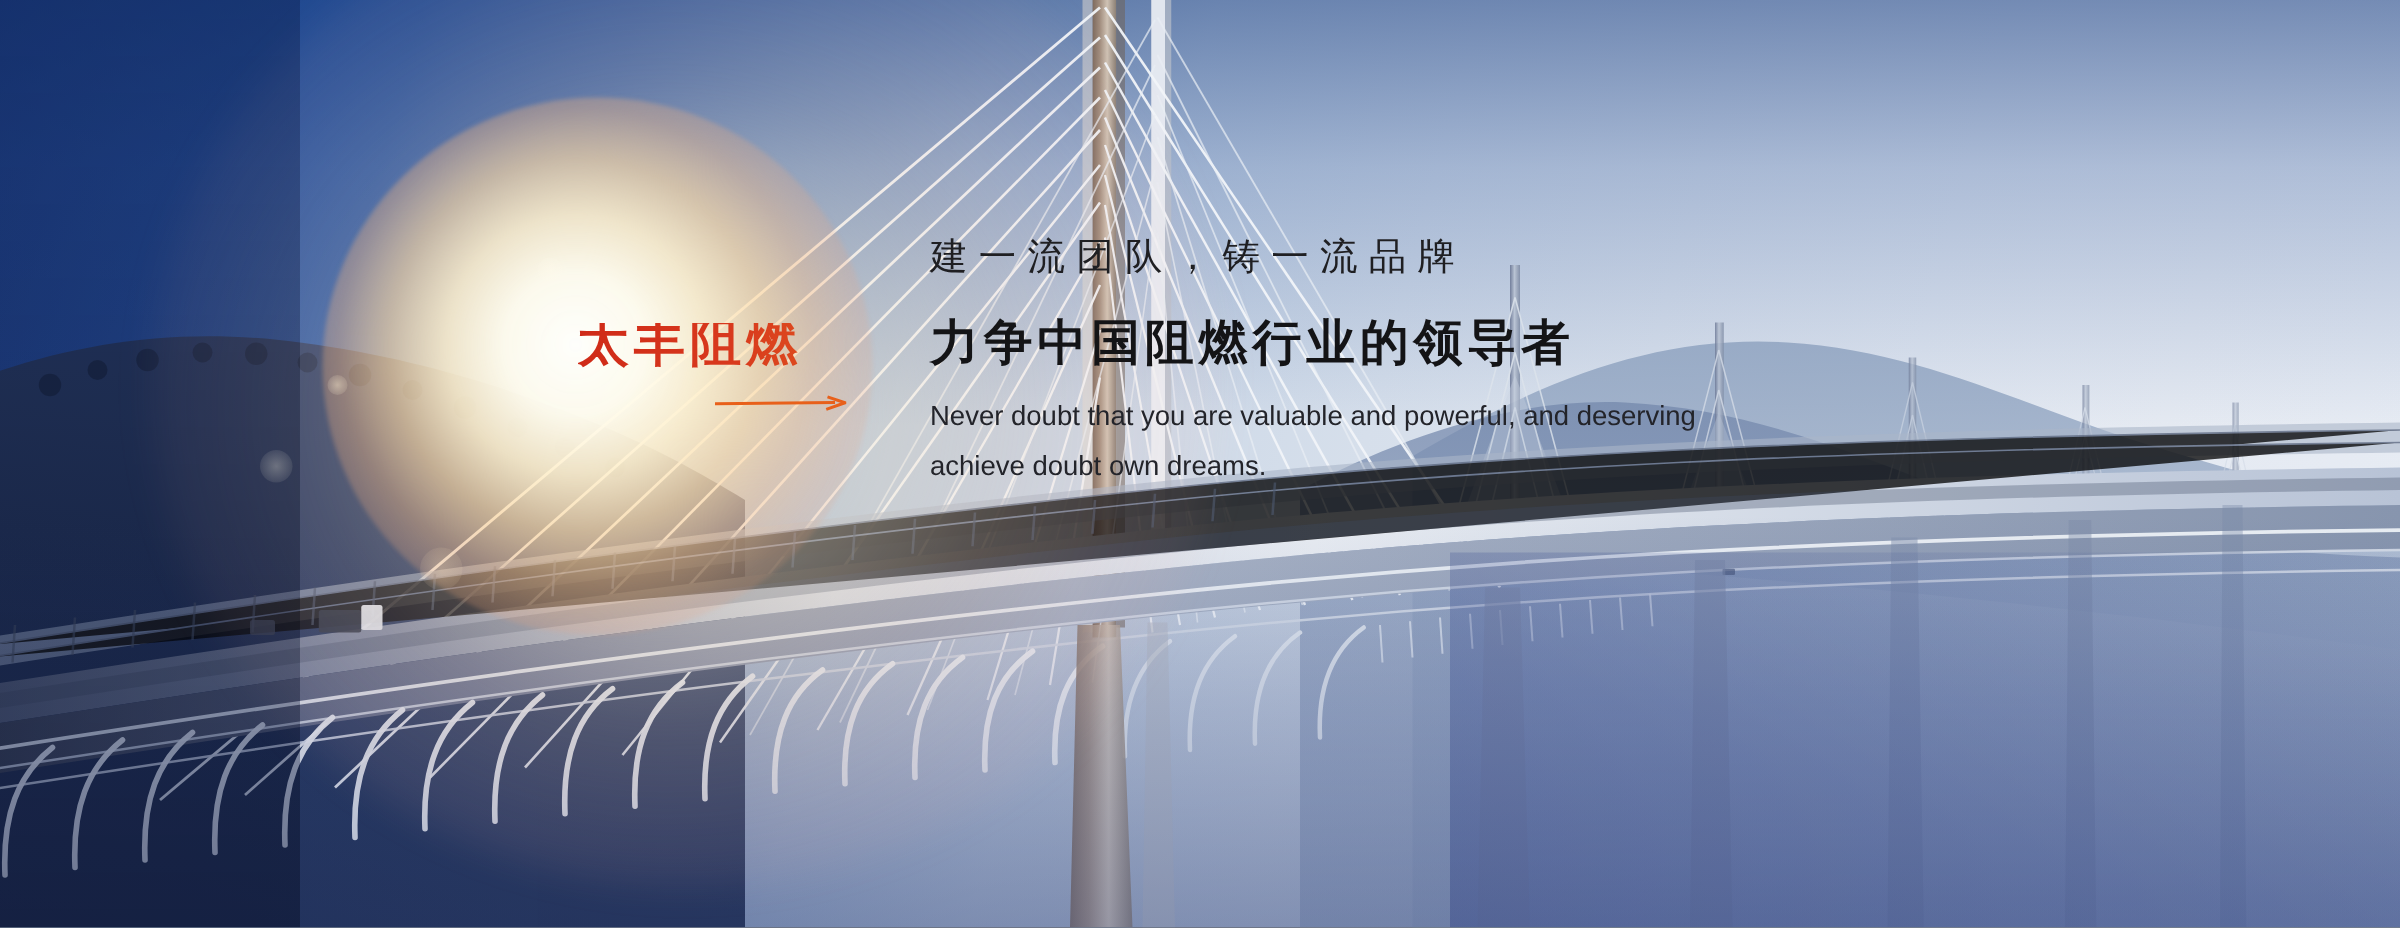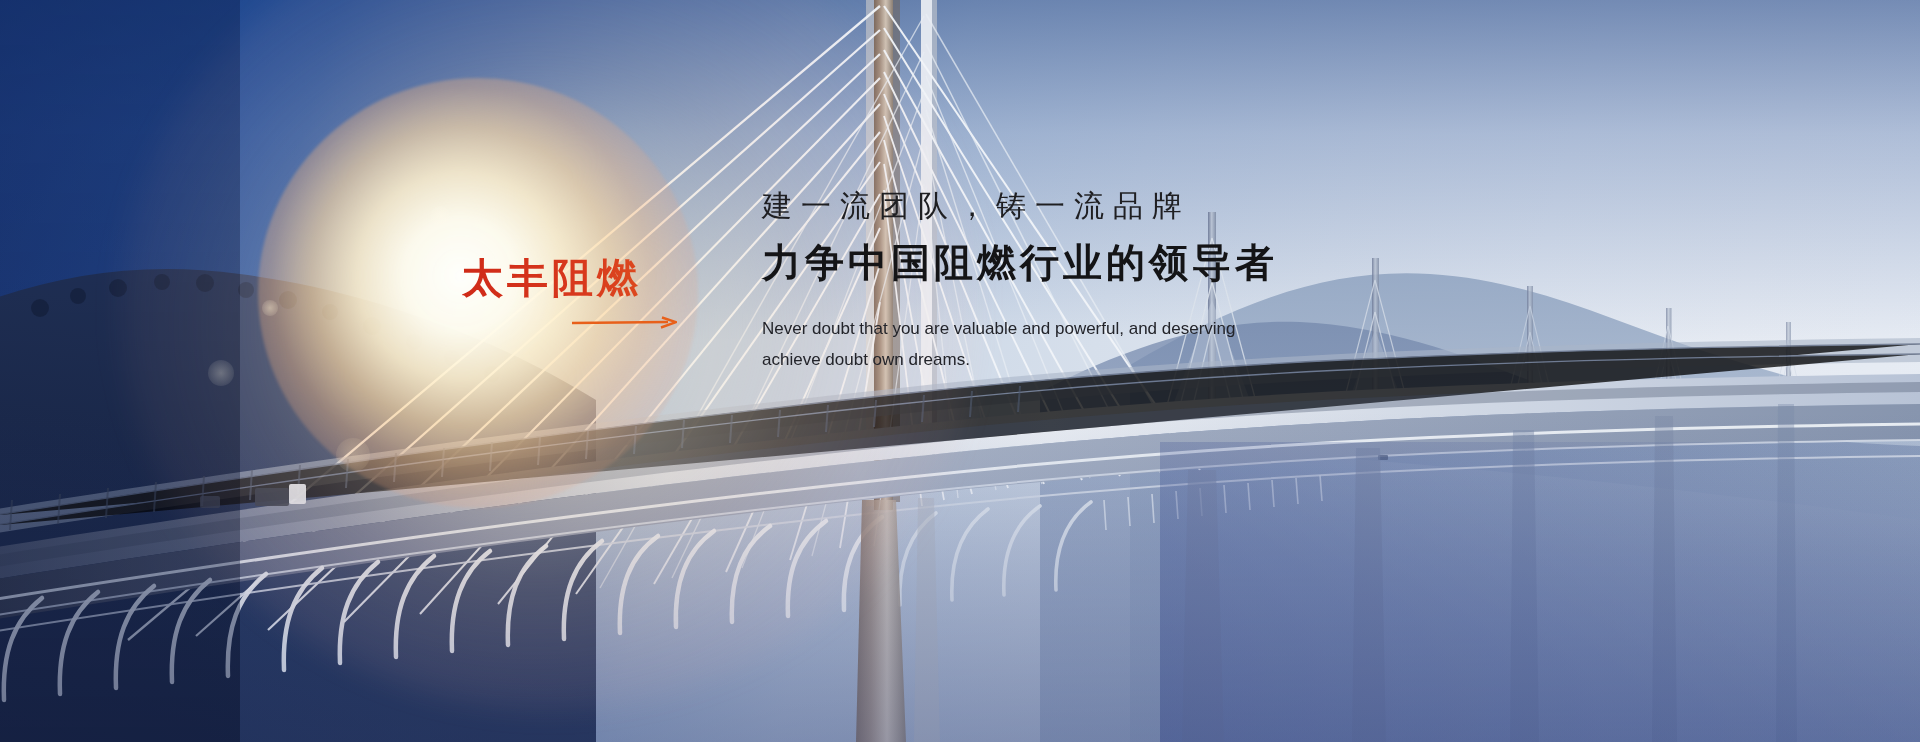--- a/index.html
+++ b/index.html
@@ -69,47 +69,47 @@
   #rightBlue{
     position:absolute;right:0;bottom:0;width:760px;height:300px;
     background:linear-gradient(200deg,rgba(52,74,146,0) 0%,rgba(50,70,140,.30) 60%,rgba(46,64,132,.42) 100%);
   }
 
   
   #content{position:absolute;left:0;top:0;width:1920px;height:742px;}
 
   #logoWrap{position:absolute;left:462px;top:258px;width:220px;}
   #logoText{
-    font-family:Liberation Sans, sans-serif;
+    font-family:Liberation Mono, monospace;
     font-weight:700;font-size:41px;line-height:1;
     letter-spacing:4px;
     color:#d2301c;
     background:linear-gradient(92deg,#cf2a18 0%,#d8391d 55%,#e0541f 100%);
     -webkit-background-clip:text;background-clip:text;
     -webkit-text-fill-color:transparent;color:transparent;
     white-space:nowrap;
   }
   #logoArrow{position:absolute;left:110px;top:58px;width:105px;height:14px;}
 
-  #copy{position:absolute;left:762px;top:188px;width:700px;}
+  #copy{position:absolute;left:744px;top:188px;width:700px;}
   #line1{
     font-family:"DejaVu Serif","Liberation Serif",serif;
     font-size:30px;line-height:1.2;color:#1f1f22;
     letter-spacing:9px;white-space:nowrap;font-weight:400;
   }
   #line2{
-    margin-top:16px;
+    margin-top:28px;
     font-family:"DejaVu Sans","Liberation Sans",sans-serif;
     font-weight:700;font-size:39px;line-height:1.2;color:#141416;
     letter-spacing:4px;white-space:nowrap;
   }
   #para{
-    margin-top:26px;
+    margin-top:14px;
     font-family:"Liberation Sans","DejaVu Sans",sans-serif;
-    font-size:17px;line-height:1.85;color:#23242a;font-weight:400;
+    font-size:22px;line-height:1.85;color:#23242a;font-weight:400;
     max-width:470px;
   }
   .pl{display:block;white-space:nowrap;}
 </style>
 </head>
 <body>
 
 <div id="stage">
 
   <div class="layer" id="sky"></div>

